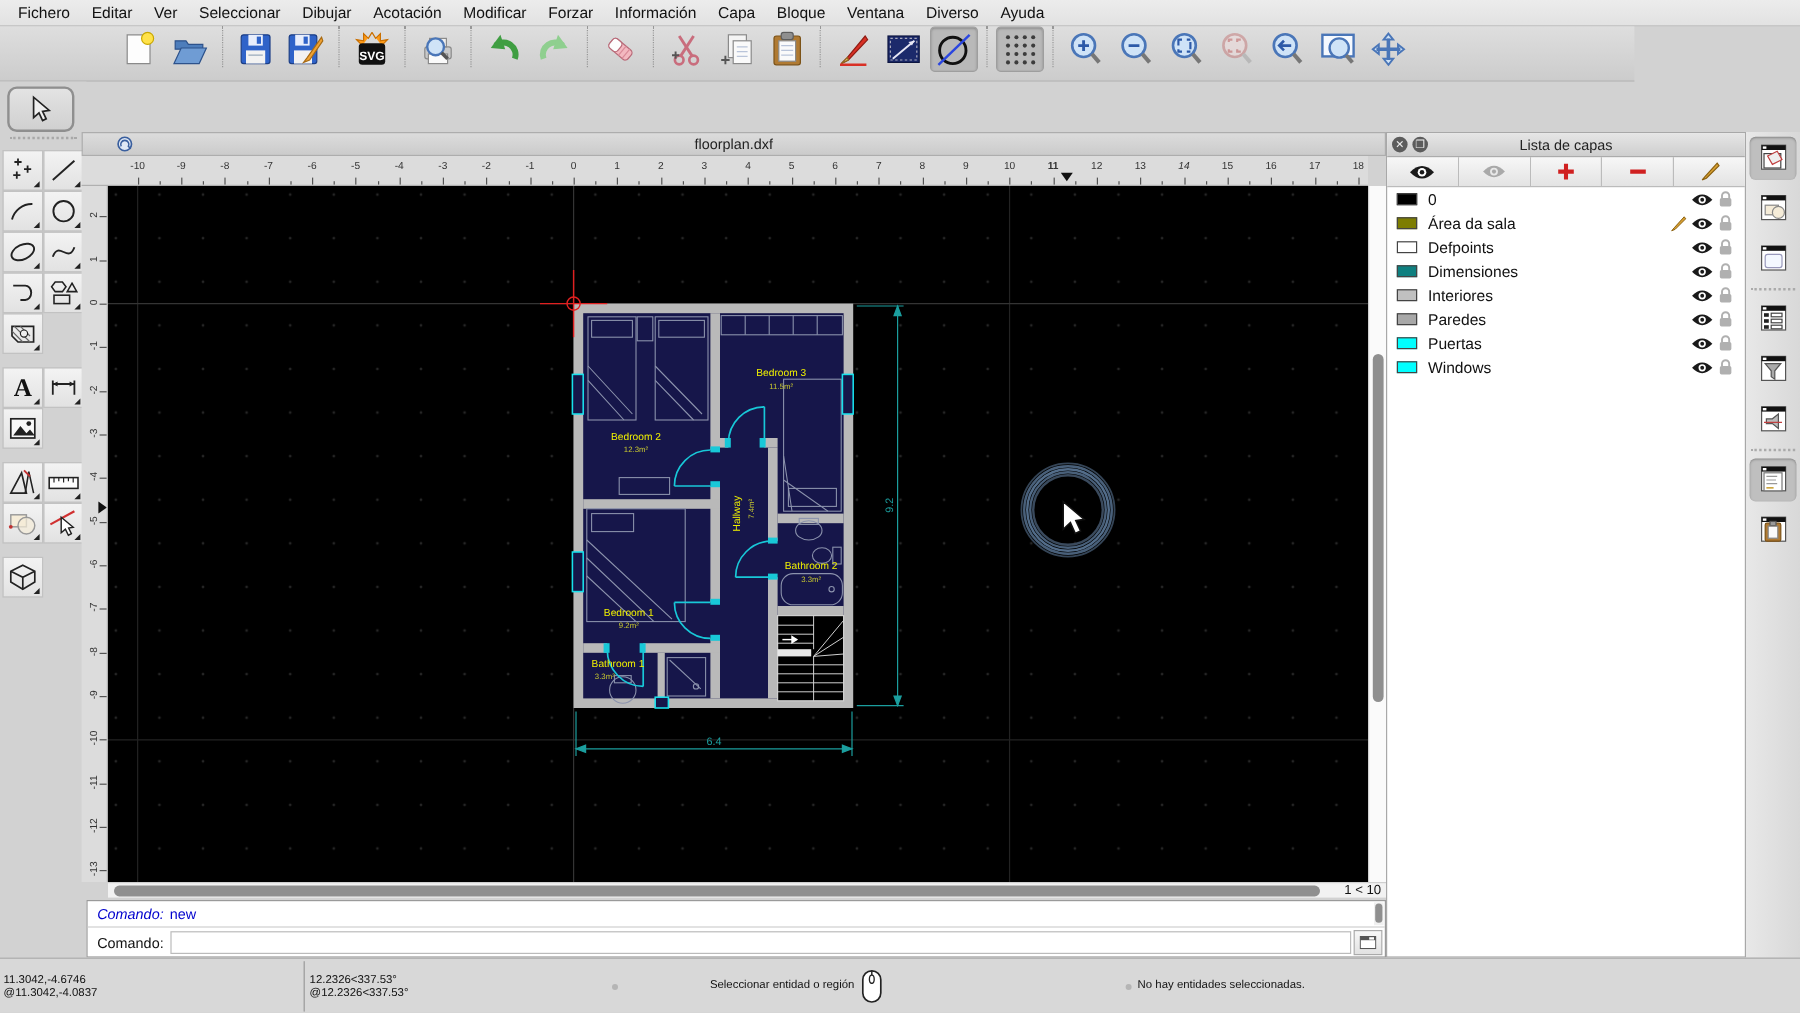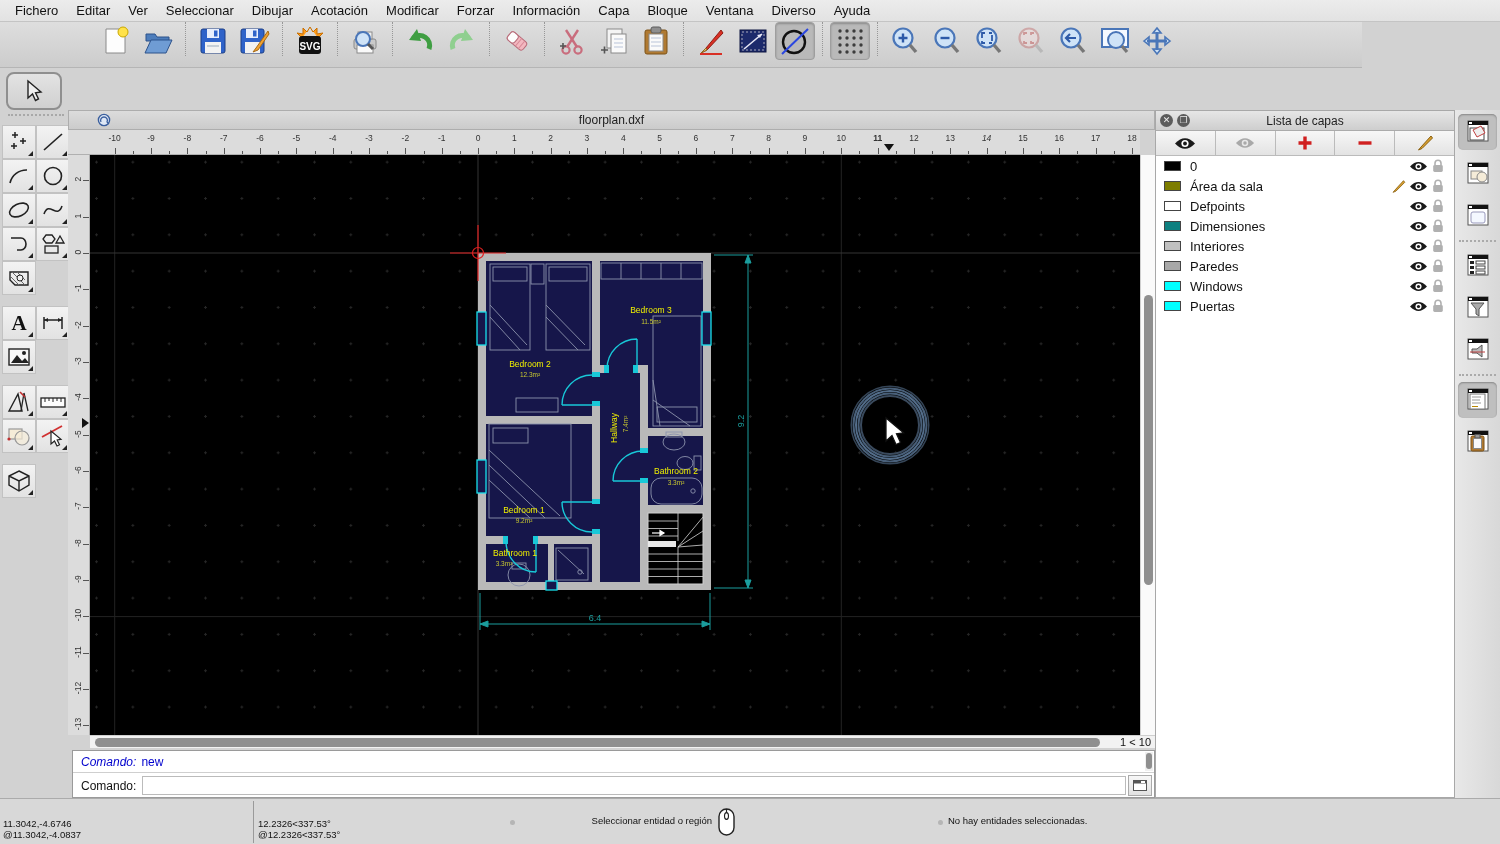--- a/index.html
+++ b/index.html
@@ -125,21 +125,21 @@
   #cmdin input { flex:1; height:19px; border:1px solid #bbb; font-size:12px;
     padding:0 4px; outline:none; font-family:inherit; }
   #kbdbtn { width:24px; height:21px; margin:0 2px; border:1px solid #aaa;
     background:linear-gradient(#f7f7f7,#e2e2e2); display:flex;
     align-items:center; justify-content:center; }
 
   
   #statusbar { position:absolute; left:0; top:798px; width:1500px; height:46px;
     background:#d8d8d8; border-top:1px solid #ababab; font-size:9.5px; color:#111; }
   .stcol { position:absolute; top:0; height:46px; display:flex;
-    flex-direction:column; justify-content:flex-end; padding:5px 0; }
+    flex-direction:column; justify-content:center; padding:5px 0; }
   #stdiv { position:absolute; left:253px; top:2px; width:1px; height:42px; background:#9a9a9a; }
   .stdot { position:absolute; top:21px; width:5px; height:5px; border-radius:3px; background:#b5b5b5; }
   #sthint { position:absolute; left:540px; top:16px; width:172px; text-align:right; }
   #stsel  { position:absolute; left:948px; top:16px; }
   #mouseicon { position:absolute; left:718px; top:9px; }
 
   svg { display:block; }
 </style>
 </head>
 <body>
@@ -929,39 +929,39 @@
         </span>
         <span class="lic">
           <svg width="12" height="14" viewBox="0 0 12 14">
             <path d="M3 6 V4.2 a3 3 0 0 1 6 0 V6" fill="none" stroke="#b0b0b0" stroke-width="1.6"></path>
             <rect x="1.2" y="6" width="9.6" height="7" rx="1.4" fill="#b0b0b0"></rect>
           </svg>
         </span>
       </div>
       <div class="lrow">
         <span class="sw" style="background:#00ffff"></span>
-        <span class="lname">Windows</span>
+        <span class="lname">Puertas</span>
         <span class="lic"></span>
         <span class="lic">
           <svg width="19" height="11" viewBox="0 0 22 13">
             <path d="M1 6.5 Q11 -4 21 6.5 Q11 17 1 6.5 Z" fill="#1a1a1a"></path>
             <circle cx="11" cy="6.5" r="3.6" fill="#fff"></circle>
             <circle cx="11" cy="6.5" r="1.9" fill="#1a1a1a"></circle>
           </svg>
         </span>
         <span class="lic">
           <svg width="12" height="14" viewBox="0 0 12 14">
             <path d="M3 6 V4.2 a3 3 0 0 1 6 0 V6" fill="none" stroke="#b0b0b0" stroke-width="1.6"></path>
             <rect x="1.2" y="6" width="9.6" height="7" rx="1.4" fill="#b0b0b0"></rect>
           </svg>
         </span>
       </div>
       <div class="lrow">
         <span class="sw" style="background:#00ffff"></span>
-        <span class="lname">Puertas</span>
+        <span class="lname">Windows</span>
         <span class="lic"></span>
         <span class="lic">
           <svg width="19" height="11" viewBox="0 0 22 13">
             <path d="M1 6.5 Q11 -4 21 6.5 Q11 17 1 6.5 Z" fill="#1a1a1a"></path>
             <circle cx="11" cy="6.5" r="3.6" fill="#fff"></circle>
             <circle cx="11" cy="6.5" r="1.9" fill="#1a1a1a"></circle>
           </svg>
         </span>
         <span class="lic">
           <svg width="12" height="14" viewBox="0 0 12 14">

